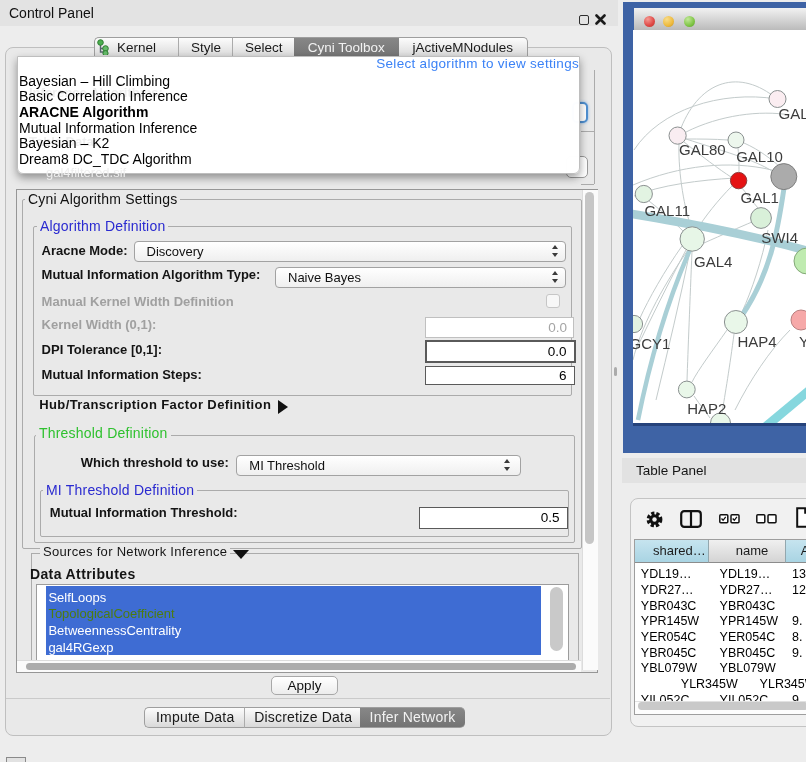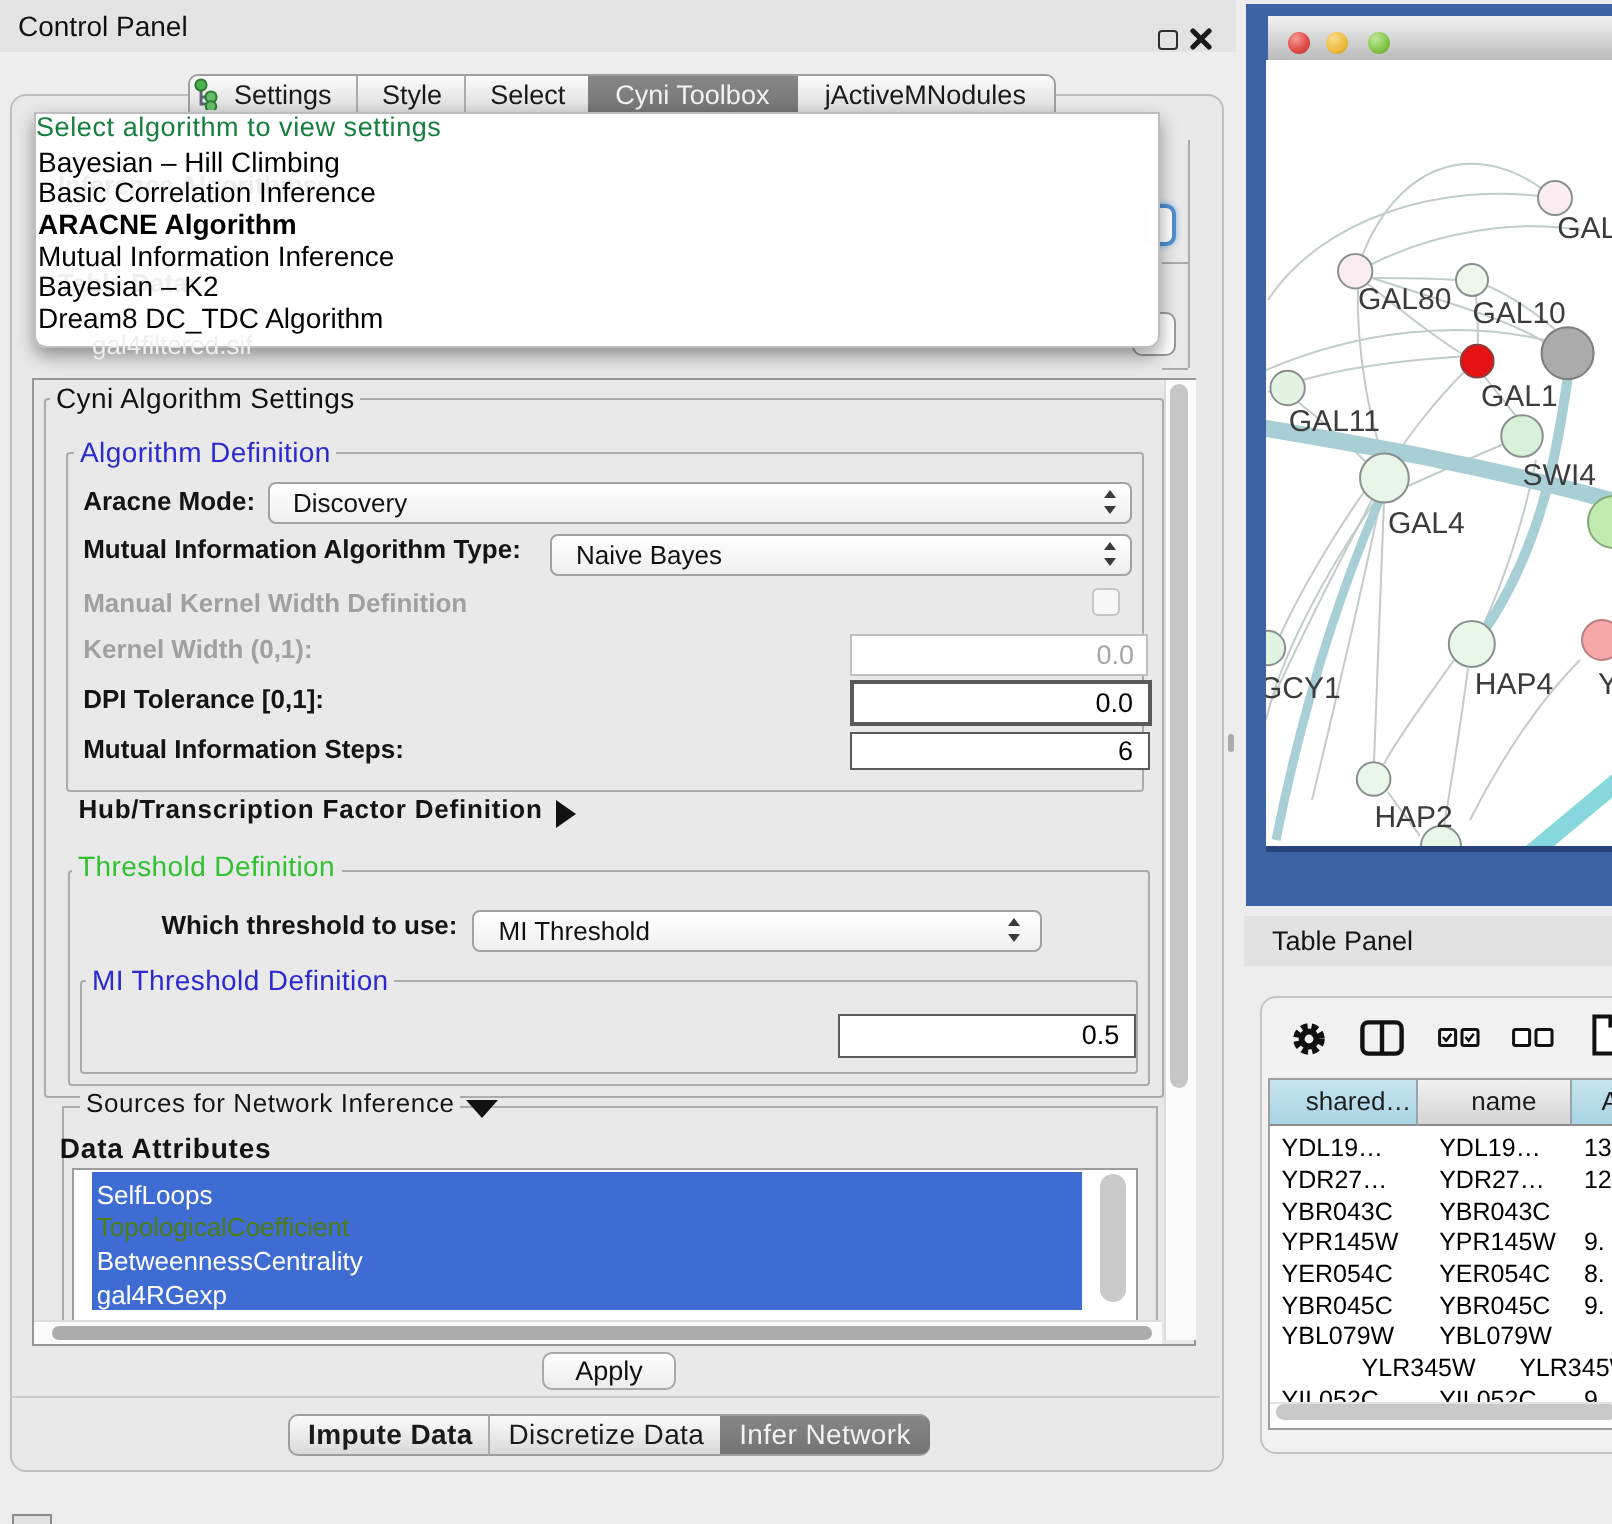--- a/index.html
+++ b/index.html
@@ -65,21 +65,21 @@
   <div class="abs" id="titlebar">
     <div class="abs" id="titletext">Control Panel</div>
     <div class="abs" id="floatbtn"></div>
     <svg class="abs" style="left:595px;top:14px" width="11" height="11" viewBox="0 0 11 11">
       <path d="M1.5 1.5 L9.5 9.5 M9.5 1.5 L1.5 9.5" stroke="#1A1A1A" stroke-width="2.6" stroke-linecap="round"></path>
     </svg>
   </div>
 
   <div class="abs" id="panel"></div>
 
-  <div class="abs tab" style="left:94px;border-left:1px solid #9E9E9E;border-radius:5px 0 0 0;padding-left:22px;width:62px;text-align:left;">Settings</div>
+  <div class="abs tab" style="left:94px;border-left:1px solid #9E9E9E;border-radius:5px 0 0 0;padding-left:22px;width:62px;text-align:left;">Kernel</div>
   <svg class="abs" style="left:97px;top:38.5px" width="14" height="16" viewBox="0 0 14 16">
     <path d="M3.5 6 L3.5 13 L6 13 M3.5 9.5 L6.5 9.5" stroke="#5A6470" stroke-width="1.4" fill="none"></path>
     <circle cx="3.5" cy="3.5" r="2.8" fill="#4CAF50" stroke="#2E7D32" stroke-width="1"></circle>
     <circle cx="8.5" cy="9.5" r="2.8" fill="#66BB6A" stroke="#2E7D32" stroke-width="1"></circle>
     <circle cx="8.5" cy="14.2" r="2.6" fill="#66BB6A" stroke="#2E7D32" stroke-width="1"></circle>
   </svg>
   <div class="abs tab" style="left:178px;width:54px;border-left:1px solid #ABABAB;">Style</div>
   <div class="abs tab" style="left:232px;width:61.7px;border-left:1px solid #ABABAB;">Select</div>
   <div class="abs tab tabsel" style="left:293.7px;width:105px;">Cyni Toolbox</div>
   <div class="abs tab" style="left:398.7px;width:128px;border-right:1px solid #9E9E9E;border-radius:0 5px 0 0;">jActiveMNodules</div>
@@ -125,20 +125,21 @@
   <div class="abs grp" style="left:33.5px;top:435px;width:539.5px;height:106px;"></div>
   <div class="abs grplabel" style="left:36px;top:427px;color:#2FC12F;">Threshold Definition</div>
   <div class="abs lbl" style="left:80.7px;top:455px;">Which threshold to use:</div>
   <div class="abs combo" style="left:236.3px;top:455px;width:283px;height:19px;line-height:19px;">
     <span style="padding-left:12px;">MI Threshold</span>
     <div class="abs tri-up" style="right:10px;top:3px;"></div>
     <div class="abs tri-dn" style="right:10px;top:11px;"></div>
   </div>
   <div class="abs grp" style="left:40px;top:490px;width:527px;height:45px;"></div>
   <div class="abs grplabel" style="left:43px;top:483.5px;color:#2A2AD0;">MI Threshold Definition</div>
+  <div class="abs lbl" style="left:49.8px;top:504.9px;">Mutual Information Threshold:</div>
   <div class="abs fld" style="left:418.6px;top:506.9px;width:140px;height:20px;line-height:20px;border:1.5px solid #5A5A5A;color:#000;padding-right:7px;">0.5</div>
 
   <div class="abs" style="left:31px;top:552.5px;width:546px;height:106px;border:1px solid #ABABAB;border-bottom:none;"></div>
   <div class="abs grplabel" style="left:40px;top:545px;color:#161616;font-weight:normal;font-size:13px;letter-spacing:0.3px;">Sources for Network Inference</div>
   <div class="abs" style="left:233px;top:550px;width:0;height:0;border-left:8px solid transparent;border-right:8px solid transparent;border-top:9px solid #111;"></div>
   <div class="abs lbl" style="left:29.9px;top:566px;font-size:14px;letter-spacing:0.4px;">Data Attributes</div>
   <div class="abs" style="left:36px;top:583.5px;width:531px;height:75.5px;background:#FFF;border:1px solid #9C9C9C;"></div>
   <div class="abs" style="left:46px;top:586.4px;width:495px;height:68.5px;background:#3E6CD3;"></div>
   <div class="abs" style="left:48.4px;top:589.5px;font-size:13px;color:#FFF;">SelfLoops</div>
   <div class="abs" style="left:48.4px;top:606.2px;font-size:13px;color:#4d7c0f;">TopologicalCoefficient</div>
@@ -146,29 +147,29 @@
   <div class="abs" style="left:48.4px;top:639.9px;font-size:13px;color:#FFF;">gal4RGexp</div>
   <div class="abs" style="left:549.5px;top:587px;width:13.5px;height:64px;background:#C9C9C9;border-radius:7px;"></div>
 
   <div class="abs" style="left:581.5px;top:189.5px;width:15px;height:480px;background:#FBFBFB;border-left:1px solid #DCDCDC;"></div>
   <div class="abs" style="left:584.5px;top:191.5px;width:9px;height:352px;background:#C6C6C6;border-radius:4.5px;"></div>
   <div class="abs" style="left:17px;top:659.5px;width:564px;height:11px;background:#FBFBFB;border-top:1px solid #DCDCDC;"></div>
   <div class="abs" style="left:26px;top:663px;width:550px;height:6.5px;background:#ACACAC;border-radius:3.5px;"></div>
 
   <div class="abs" style="left:271px;top:675.6px;width:65px;height:17.5px;border:1px solid #A8A8A8;border-radius:5px;background:linear-gradient(#FFFFFF,#ECECEC);text-align:center;line-height:18px;font-size:13.5px;color:#111;">Apply</div>
   <div class="abs" style="left:5.5px;top:697.5px;width:604px;height:1px;background:#CACACA;"></div>
-  <div class="abs btab" style="left:144.2px;width:100px;border-left:1px solid #9E9E9E;border-radius:5px 0 0 5px;font-weight:bold;">Impute Data</div>
+  <div class="abs btab" style="left:144.2px;width:100px;border-left:1px solid #9E9E9E;border-radius:5px 0 0 5px;">Impute Data</div>
   <div class="abs btab" style="left:244.2px;width:116px;border-left:1px solid #ABABAB;">Discretize Data</div>
   <div class="abs btab tabsel" style="left:360.2px;width:104.7px;border-radius:0 5px 5px 0;">Infer Network</div>
 
   <div class="abs" id="popup">
     <div class="abs" style="left:11px;top:28px;font-size:13px;color:#EEEEEE;font-weight:bold;">Inference Algorithms:</div>
     <div class="abs" style="left:11px;top:77px;font-size:13px;color:#EFEFEF;font-weight:bold;">Table Data:</div>
     <div class="abs" style="left:28px;top:108px;font-size:13px;color:#EEEEEE;">gal4filtered.sif</div>
-    <div class="abs" style="left:0;top:-1px;width:100%;text-align:left;font-size:13.5px;letter-spacing:0.3px;color:#15803d;">Select algorithm to view settings</div>
+    <div class="abs" style="left:0;top:-1px;width:100%;text-align:right;font-size:13.5px;letter-spacing:0.3px;color:#3b82f6;">Select algorithm to view settings</div>
     <div class="abs pitem" style="top:16.5px;">Bayesian – Hill Climbing</div>
     <div class="abs pitem" style="top:32.2px;">Basic Correlation Inference</div>
     <div class="abs pitem b" style="top:47.9px;">ARACNE Algorithm</div>
     <div class="abs pitem" style="top:63.6px;">Mutual Information Inference</div>
     <div class="abs pitem" style="top:79.3px;">Bayesian – K2</div>
     <div class="abs pitem" style="top:95px;">Dream8 DC_TDC Algorithm</div>
   </div>
 
   <div class="abs" style="left:613.5px;top:366.5px;width:3px;height:9px;background:#ABABAB;border-radius:2px;"></div>
 

